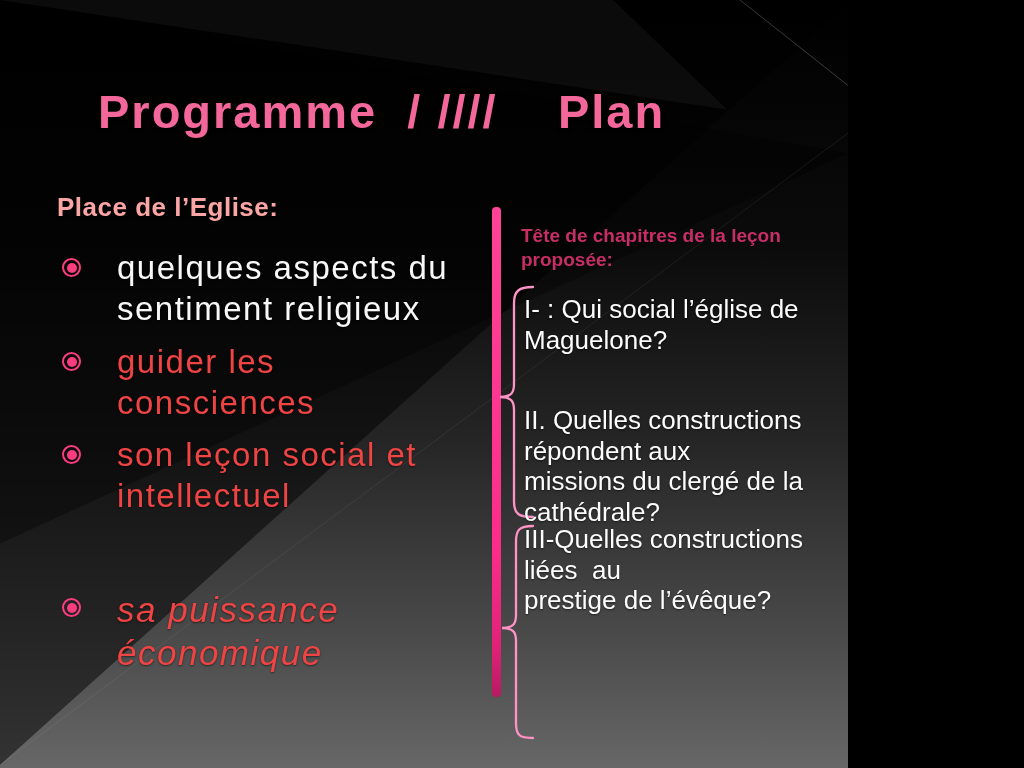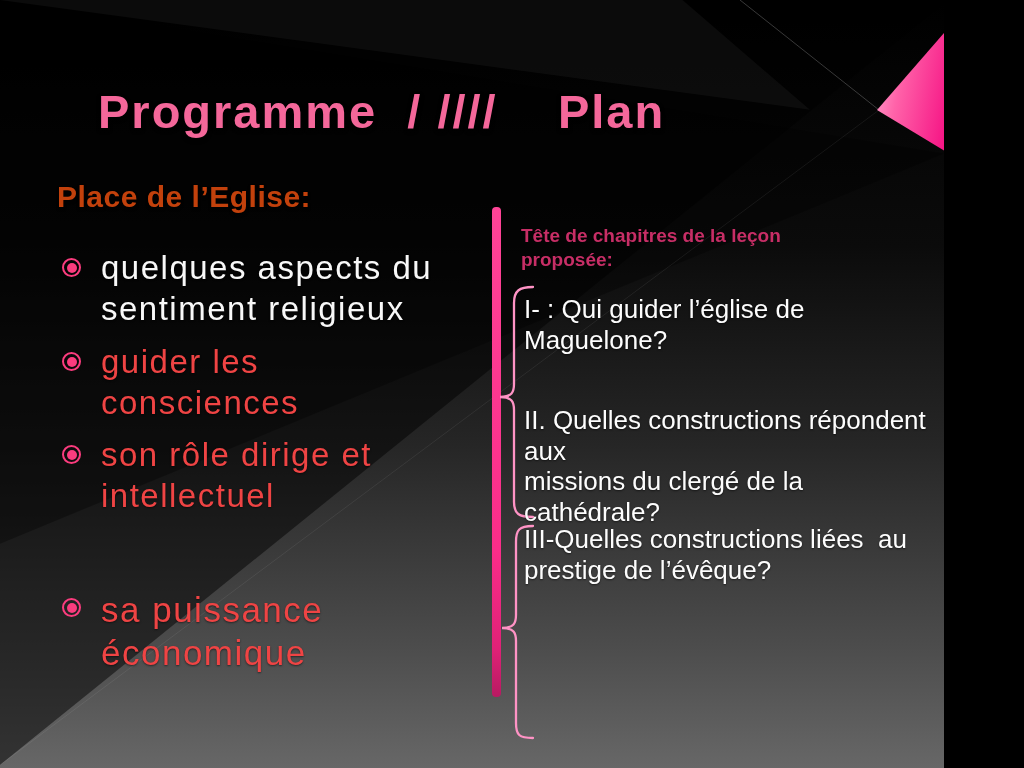--- a/index.html
+++ b/index.html
@@ -1,17 +1,17 @@
 <!DOCTYPE html>
 <html><head>
 <meta charset="utf-8">
 <style>
   html,body { margin:0; padding:0; background:#000; }
   .slide {
-    position:relative; width:944px; height:768px; overflow:hidden;
+    position:relative; width:848px; height:768px; overflow:hidden;
     font-family:"Liberation Sans", sans-serif;
     -webkit-font-smoothing:antialiased;
   }
   
   .bg-base { position:absolute; inset:0;
     background:linear-gradient(180deg,#000 0%,#0b0b0b 32%,#262626 58%,#4c4c4c 84%,#676767 100%); }
   .bg-facet-1 { position:absolute; inset:0; background:rgba(0,0,0,0.50);
     clip-path:polygon(0% 0%, 100% 0%, 100% 0.4%, 0% 99.6%); }
   .bg-facet-2 { position:absolute; inset:0; background:rgba(0,0,0,0.32);
     clip-path:polygon(0% 0%, 100% 20%, 0% 70.8%); }
@@ -20,31 +20,31 @@
   .bg-lines { position:absolute; inset:0; }
   
   .corner-triangle { position:absolute; left:877px; top:0; width:147px; height:199px;
     clip-path:polygon(65% 0%, 100% 0%, 100% 100%, 0% 55.3%);
     background:linear-gradient(100deg,#ffb2d6 0%,#ff63a9 20%,#f61786 50%,#e70b72 100%); }
   
   .title { position:absolute; left:98px; top:84px; font-size:47px; font-weight:bold;
     letter-spacing:2px; color:#f4679a; white-space:pre;
     text-shadow:0 2px 4px rgba(0,0,0,0.65); }
   
-  .left-heading { position:absolute; left:57px; top:180px; font-size:30px; font-weight:bold;
-    letter-spacing:0.5px; color:#c2410c; text-shadow:0 2px 3px rgba(0,0,0,0.6); }
+  .left-heading { position:absolute; left:57px; top:192px; font-size:26px; font-weight:bold;
+    letter-spacing:0.5px; color:#fca5a5; text-shadow:0 2px 3px rgba(0,0,0,0.6); }
   .bullet-item { position:absolute; left:62px; display:flex; gap:20px; align-items:flex-start; }
   .bullet-ring { flex:none; width:15px; height:15px; margin-top:10px;
     border:2.5px solid #fb3c7e; border-radius:50%;
     display:flex; align-items:center; justify-content:center; }
   .bullet-dot { width:10px; height:10px; border-radius:50%; background:#fb3c7e; }
   .bullet-text { font-size:33px; line-height:1.23; letter-spacing:1.5px; white-space:pre-wrap;
-    text-shadow:0 1px 2px rgba(0,0,0,0.5); }
+    text-shadow:0 1px 2px rgba(0,0,0,0.5);margin-left:16px; }
   .b1 { top:248px; } .b2 { top:342px; } .b3 { top:435px; } .b4 { top:588px; }
-  .b4 .bullet-text { font-size:35px; }
+  .b4 .bullet-text { font-size:35px;font-style:italic; }
   .txt-white { color:#f8f8f8; }
   .txt-pink  { color:#ef4444; }
   
   .accent-bar { position:absolute; left:492px; top:207px; width:9px; height:490px;
     border-radius:4px;
     background:linear-gradient(180deg,#ff4497 0%,#fb2d89 70%,#e02277 90%,#b81a62 100%); }
   .right-heading { position:absolute; left:521px; top:224px; font-size:19px; font-weight:bold;
     line-height:1.26; color:#c72e66; white-space:pre-wrap; }
   .chapter { position:absolute; left:524px; font-size:26px; line-height:1.18; color:#fdfdfd;
     white-space:pre-wrap; text-shadow:0 1px 2px rgba(0,0,0,0.55); }
@@ -81,40 +81,40 @@
     <span class="bullet-ring">
         <span class="bullet-dot"></span>
       </span>
     <div class="bullet-text txt-pink">guider les
 consciences</div>
   </div>
   <div class="bullet-item b3">
     <span class="bullet-ring">
         <span class="bullet-dot"></span>
       </span>
-    <div class="bullet-text txt-pink">son rôle dirige et
+    <div class="bullet-text txt-pink">son leçon social et
 intellectuel</div>
   </div>
   <div class="bullet-item b4">
     <span class="bullet-ring">
         <span class="bullet-dot"></span>
       </span>
     <div class="bullet-text txt-pink">sa puissance
 économique</div>
   </div>
 
   <div class="accent-bar"></div>
 
   <svg class="braces" width="75" height="490">
     <path d="M48,17 C34,17 29,21 29,33 L29,114 C29,122 27,127 15,127 C27,127 29,132 29,140 L29,232 C29,244 34,247 48,247" fill="none" stroke="#ff93c5" stroke-width="2.3" stroke-linecap="round"></path>
     <path d="M48,256 C34,256 31,260 31,272 L31,345 C31,353 29,358 17,358 C29,358 31,363 31,371 L31,453 C31,465 34,468 48,468" fill="none" stroke="#ff93c5" stroke-width="2.3" stroke-linecap="round"></path>
   </svg>
 
   <div class="right-heading">Tête de chapitres de la leçon
 proposée:</div>
 
-  <div class="chapter c1">I- : Qui guider l’église de Maguelone?</div>
+  <div class="chapter c1">I- : Qui social l’église de Maguelone?</div>
   <div class="chapter c3">III-Quelles constructions liées  au
 prestige de l’évêque?</div>
   <div class="chapter c2">II. Quelles constructions répondent aux
 missions du clergé de la cathédrale?</div>
 
 </div>
 
 </body></html>

